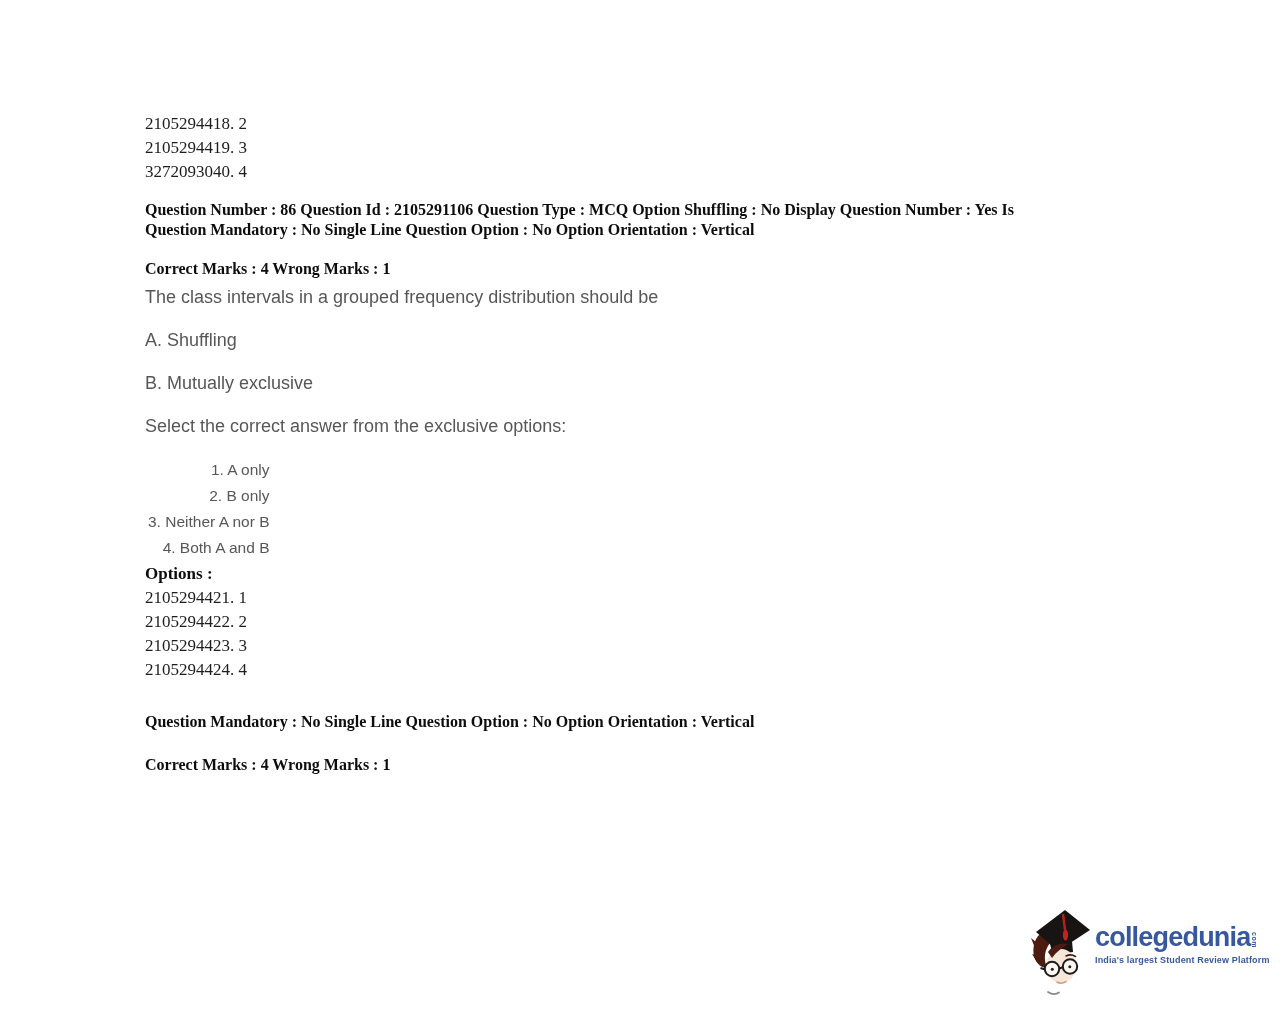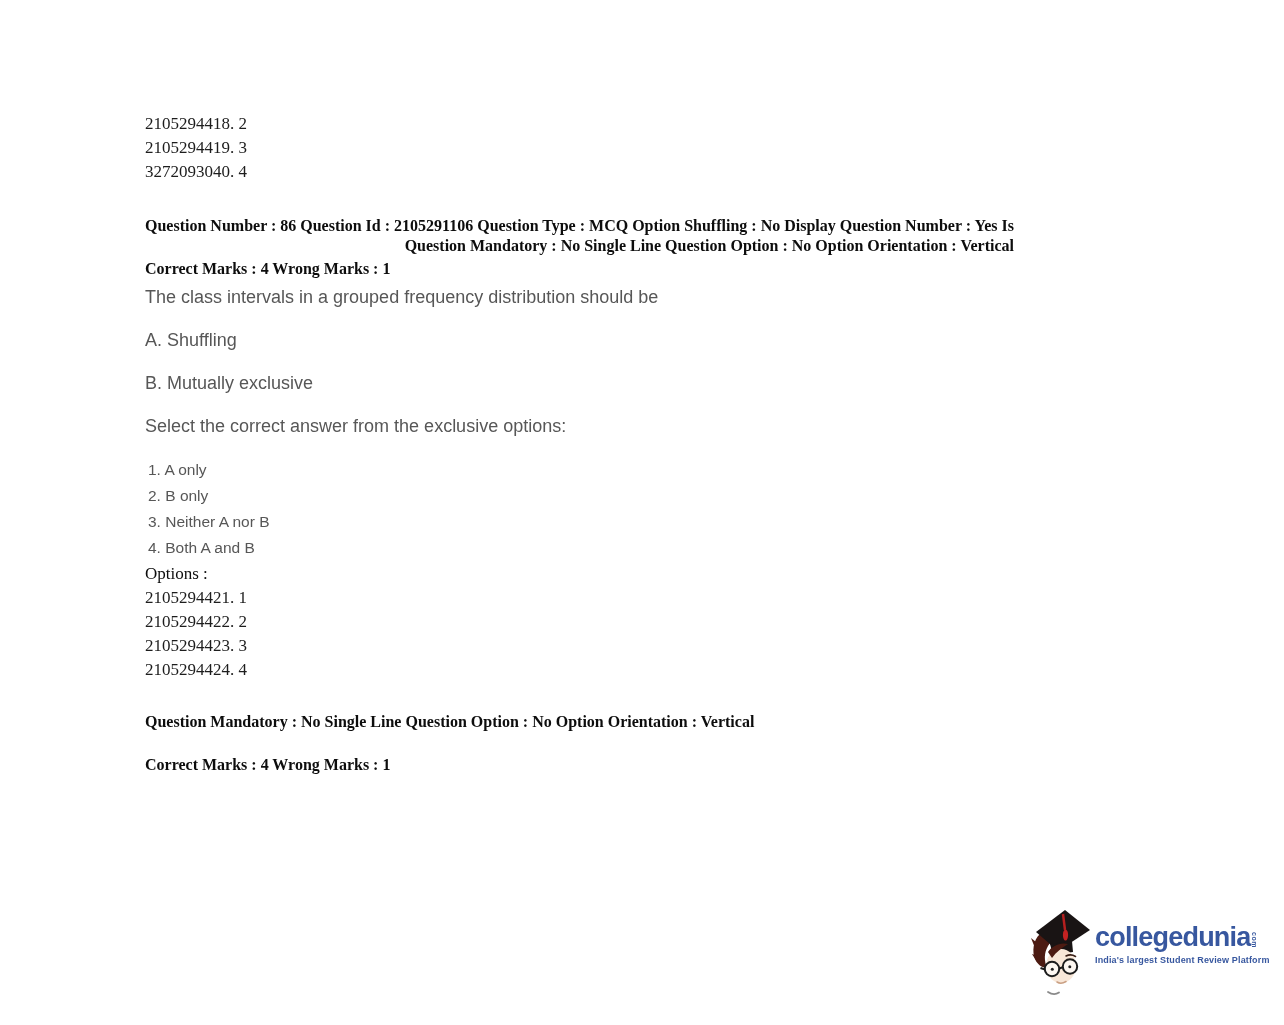--- a/index.html
+++ b/index.html
@@ -46,24 +46,25 @@
     color: #575757;
     white-space: nowrap;
   }
   .choice-line {
     font-family: "Liberation Sans", sans-serif;
     font-size: 15.5px;
     line-height: 26px;
     color: #575757;
     white-space: nowrap;
     padding-left: 3px;
+    text-align: right;
   }
   .options-label {
     font-family: "Liberation Serif", serif;
-    font-weight: normal;
+    font-weight: bold;
     font-size: 17px;
     line-height: 22px;
     color: #0d0d0d;
     white-space: nowrap;
   }
 
   
   .logo {
     position: absolute;
     left: 1028px;
@@ -114,21 +115,21 @@
 </style>
 </head>
 <body>
 
 <div class="abs" style="top:112px;">
   <div class="serif-line">2105294418. 2</div>
   <div class="serif-line">2105294419. 3</div>
   <div class="serif-line">3272093040. 4</div>
 </div>
 
-<div class="abs q-header" style="top:216px;text-align:right;">
+<div class="abs q-header" style="top:200px;">
   <div class="hline">Question Number : 86 Question Id : 2105291106 Question Type : MCQ Option Shuffling : No Display Question Number : Yes Is</div>
   <div class="hline">Question Mandatory : No Single Line Question Option : No Option Orientation : Vertical</div>
 </div>
 
 <div class="abs marks-line" style="top:259px;">Correct Marks : 4 Wrong Marks : 1</div>
 
 <div class="abs sans-text" style="top:287px;">The class intervals in a grouped frequency distribution should be</div>
 
 <div class="abs sans-text" style="top:330px;">A. Shuffling</div>
 

